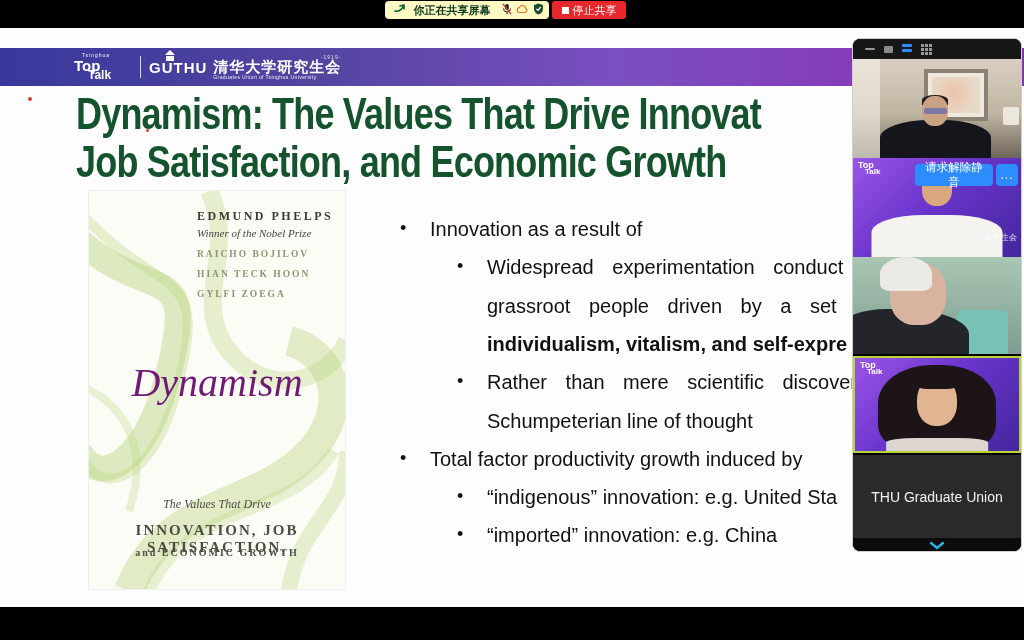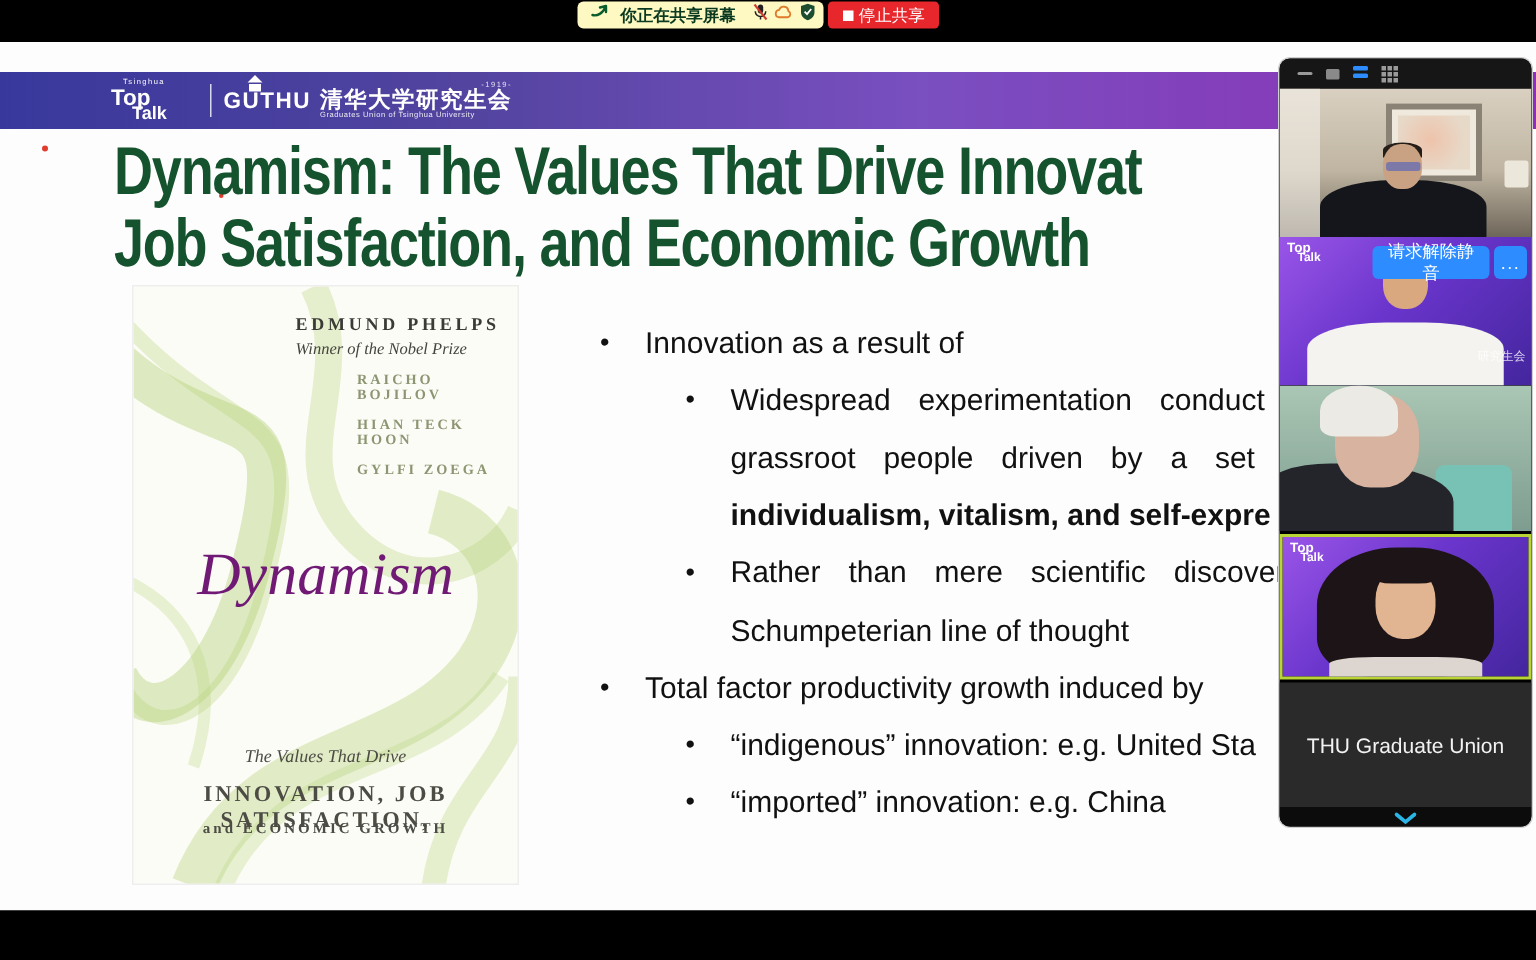--- a/index.html
+++ b/index.html
@@ -35,21 +35,21 @@
   #title .ln{display:block;font-size:45px;line-height:48px;transform:scaleX(.8);transform-origin:0 50%;
              letter-spacing:-1px;}
   
   #cover{position:absolute;left:88px;top:162px;width:258px;height:400px;background:#fcfcf7;
          border:1px solid #eee;box-sizing:border-box;overflow:hidden;
          font-family:"Liberation Serif",serif;}
   #cover svg.art{position:absolute;left:0;top:0;}
   #cover .authors{position:absolute;left:108px;top:18px;width:146px;}
   #cover .a1{font-size:12px;letter-spacing:2.5px;color:#3a3a36;font-weight:bold;}
   #cover .a2{font-size:11px;font-style:italic;color:#45453e;margin-top:3px;}
-  #cover .c{font-size:9.5px;letter-spacing:2px;color:#8d9672;font-weight:bold;margin-top:10px;margin-left:41px;}
+  #cover .c{font-size:9.5px;letter-spacing:2px;color:#8d9672;font-weight:bold;margin-top:10px;}
   #cover .big{position:absolute;left:0;top:168px;width:100%;text-align:center;font-size:40px;
               font-style:italic;color:#701a75;}
   #cover .sub{position:absolute;left:0;width:100%;text-align:center;color:#4c4c44;}
   #cover .s1{top:306px;font-size:12px;font-style:italic;}
   #cover .s2{top:331px;font-size:15px;letter-spacing:2px;font-weight:bold;}
   #cover .s3{top:356px;font-size:10px;letter-spacing:2px;font-weight:bold;}
   
   .brow{position:absolute;color:#111;font-size:20px;white-space:nowrap;}
   .brow .mark{position:absolute;font-size:18px;}
   .brow.lvl1{left:400px;}  .brow.lvl1 .txt{margin-left:30px;display:inline-block;}

